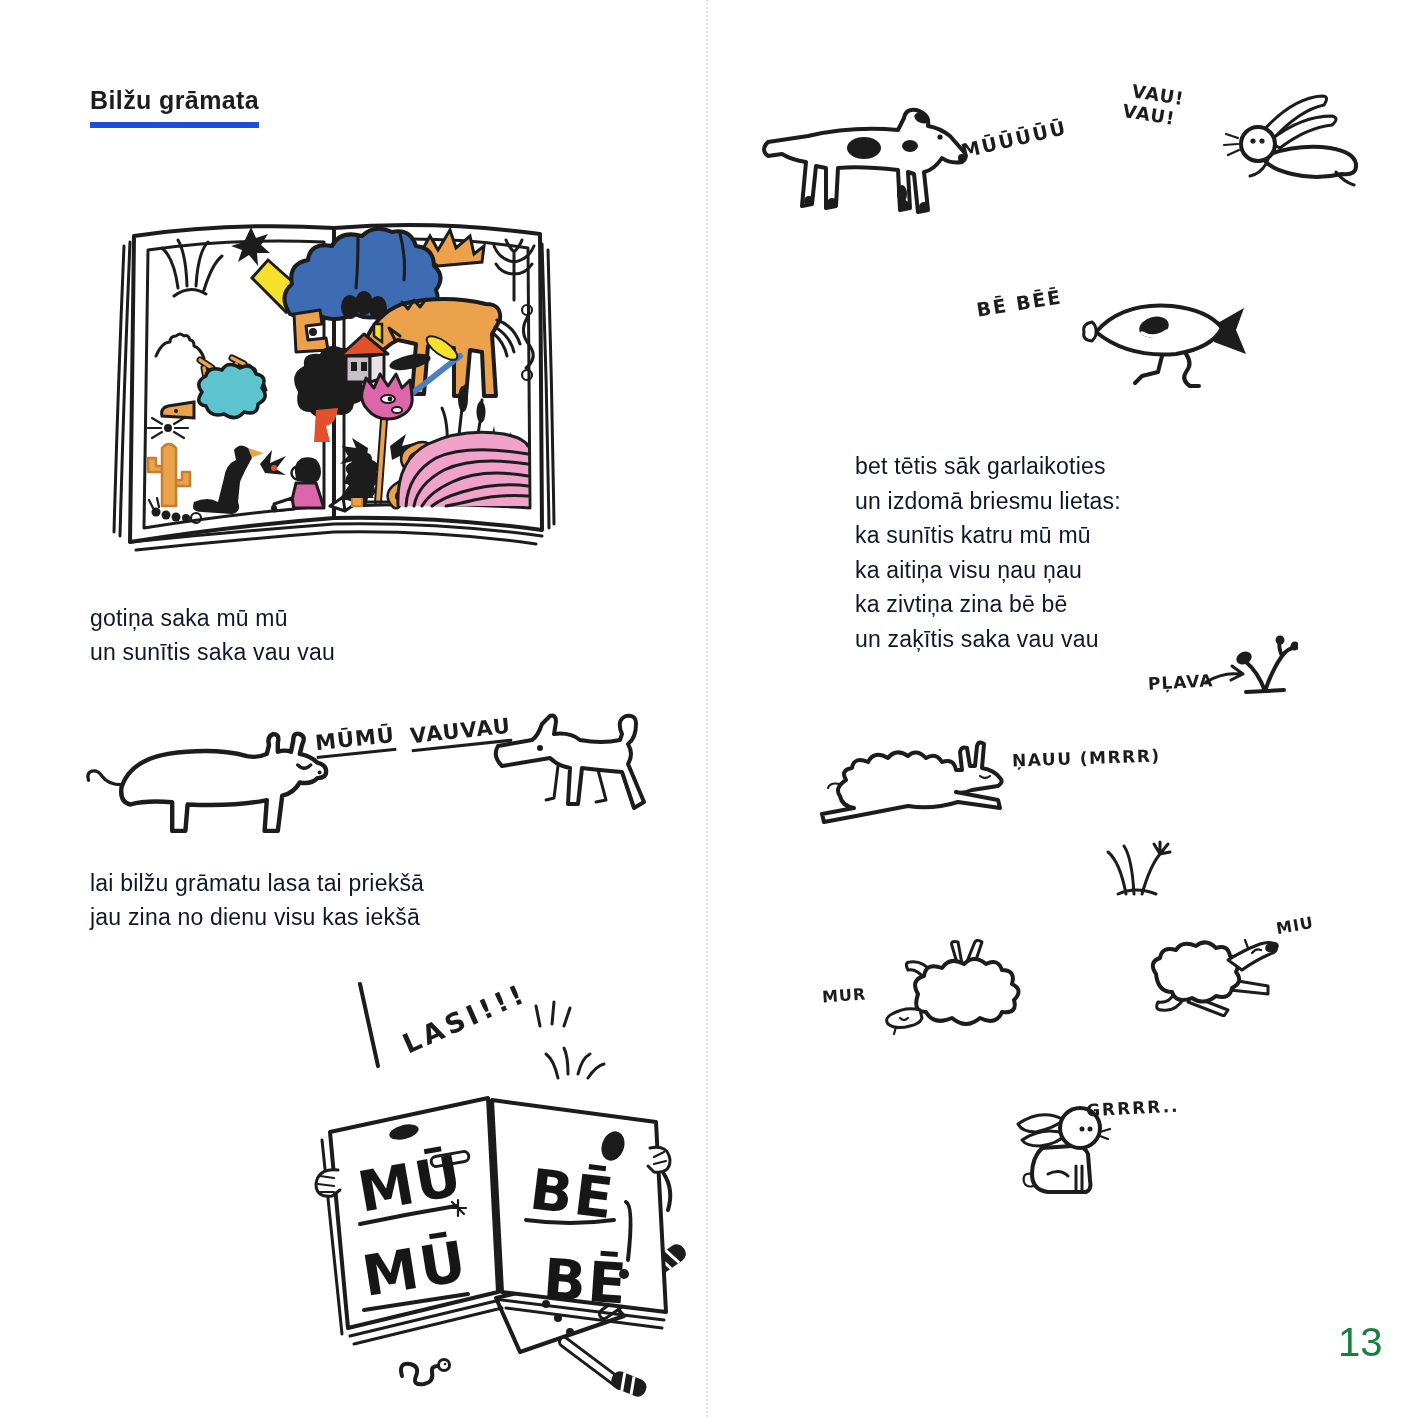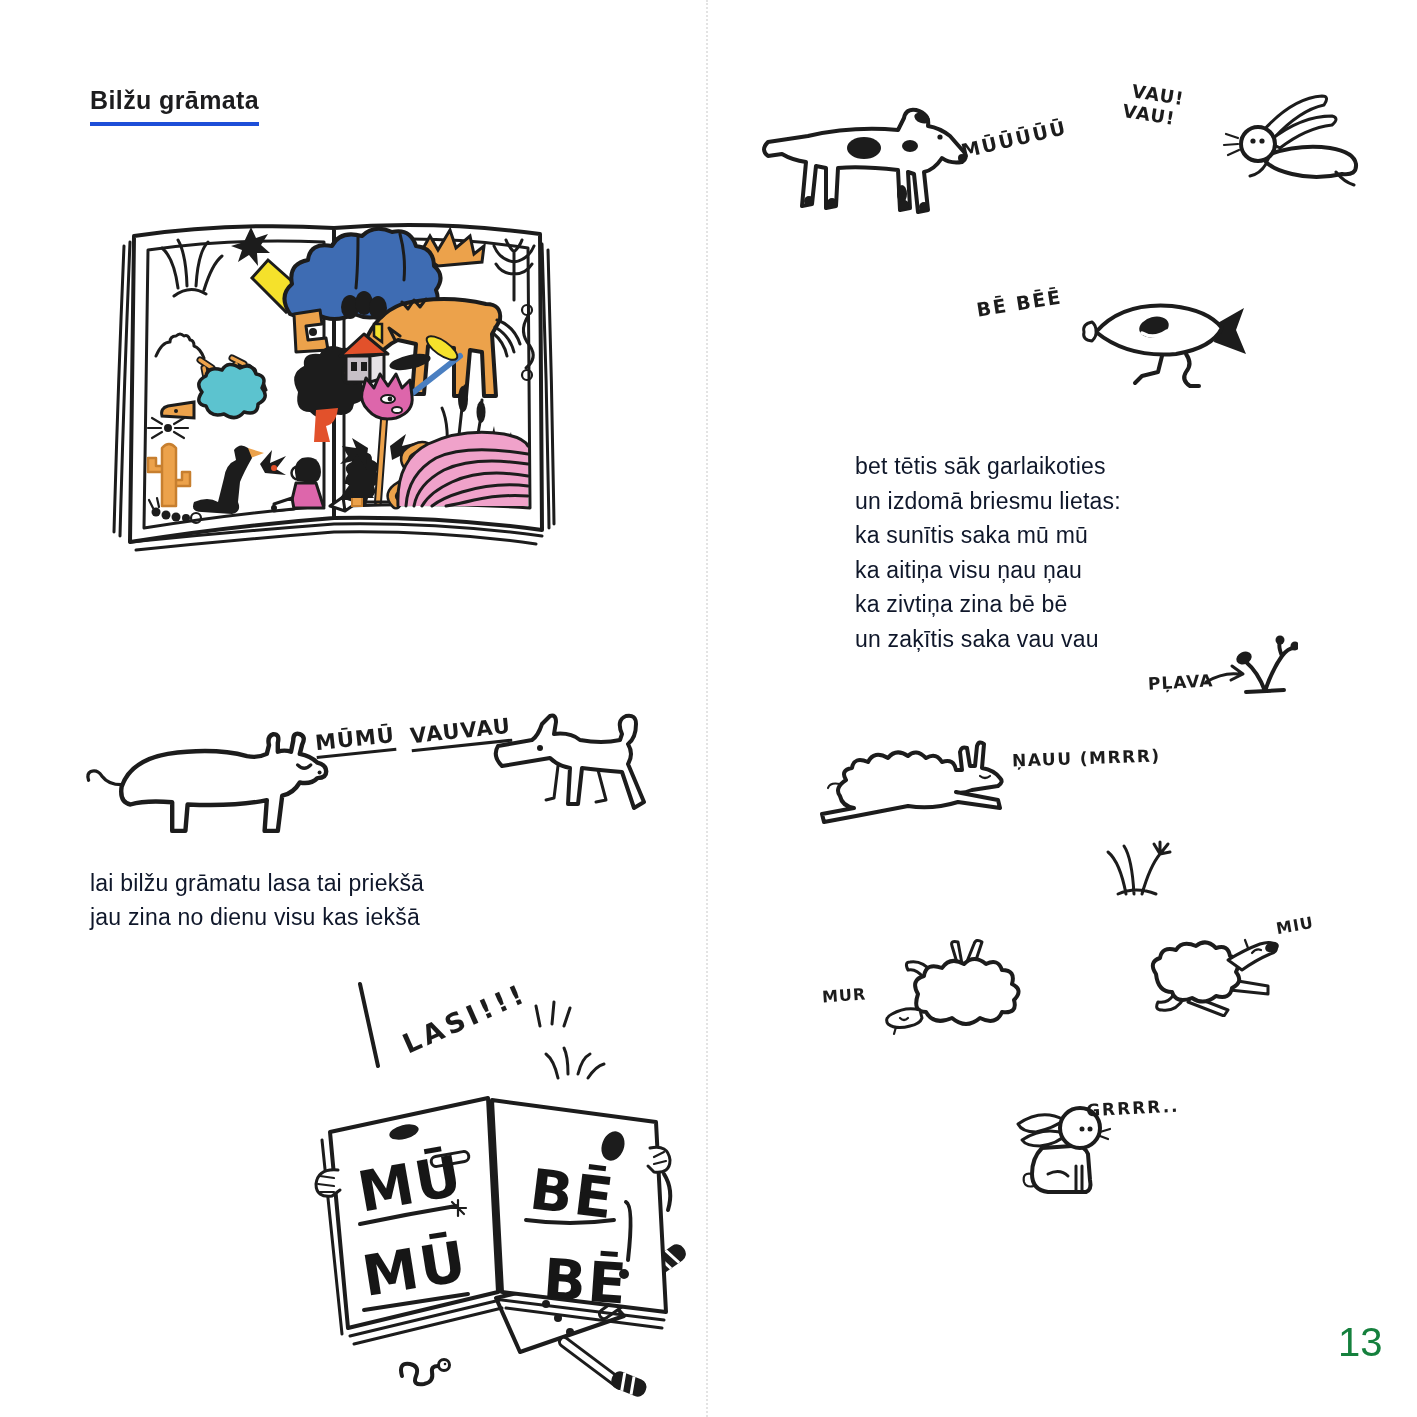--- a/index.html
+++ b/index.html
@@ -1,20 +1,20 @@
 <!DOCTYPE html>
 <html><head>
 <meta charset="utf-8">
 <style>
   html,body{margin:0;padding:0;background:#ffffff;}
   #stage{position:relative;width:1417px;height:1417px;background:#fff;overflow:hidden;
          font-family:"Liberation Sans",sans-serif;color:#1d1d1f;}
   .abs{position:absolute;}
   .verse{font-size:23px;line-height:34px;color:#0f172a;letter-spacing:.2px;}
-  .title{font-size:25px;font-weight:700;letter-spacing:.4px;border-bottom:4px solid #1d4ed8;padding-bottom:7px;}
+  .title{font-size:25px;font-weight:700;letter-spacing:.4px;border-bottom:6px solid #1d4ed8;padding-bottom:7px;}
   .hand{font-family:"DejaVu Sans",sans-serif;font-weight:700;color:#1c1c1c;}
   .uline{border-bottom:3px solid #1c1c1c;padding-bottom:1px;}
   .pageno{font-size:40px;color:#15803d;}
   .divider{border-left:2px dotted #e3e3e3;height:1417px;width:0;top:0;}
   
   .s2{stroke:#1c1c1c;stroke-width:2.2;fill:none;stroke-linecap:round;stroke-linejoin:round}
   .s3{stroke:#1c1c1c;stroke-width:3;fill:none;stroke-linecap:round;stroke-linejoin:round}
   .s4{stroke:#1c1c1c;stroke-width:4;fill:none;stroke-linecap:round;stroke-linejoin:round}
   .wf{fill:#fff;stroke:#1c1c1c;stroke-width:4;stroke-linecap:round;stroke-linejoin:round}
   .wf3{fill:#fff;stroke:#1c1c1c;stroke-width:3;stroke-linecap:round;stroke-linejoin:round}
@@ -188,20 +188,22 @@
       <path class="s3" d="M308,310 Q306,264 338,248 Q372,232 414,238 Q434,242 438,250"></path>
       <path class="s3" d="M316,310 Q318,278 346,262 Q376,248 438,258"></path>
       <path class="s3" d="M324,310 Q328,288 354,274 Q384,260 438,268"></path>
       <path class="s3" d="M332,310 Q340,296 362,286 Q392,272 438,280"></path>
       <path class="s3" d="M342,310 Q352,302 372,296 Q406,286 438,290"></path>
       <path class="s3" d="M356,310 Q368,308 384,304 Q412,298 438,300"></path>
     </g>
   </svg>
 
   <div class="abs verse" style="left:90px;top:601px">
+    <div>gotiņa saka mū mū</div>
+    <div>un sunītis saka vau vau</div>
   </div>
 
   <svg class="abs" style="left:82px;top:712px" width="275" height="130" viewBox="0 0 250 118">
     <path class="s3" d="M36,66 Q24,66 18,58 Q14,52 8,54 Q4,56 6,62"></path>
     <path class="wf" d="M36,68 Q44,44 78,38 Q120,32 150,40 Q160,42 168,38 L170,30 Q168,22 174,20 Q180,20 178,28 L178,36 Q184,34 190,36 L192,26 Q192,18 198,20 Q204,22 200,30 L198,38 Q208,40 214,46 Q222,48 222,54 Q222,60 214,60 Q208,66 198,64 Q192,74 182,76 L178,108 L166,108 L168,80 Q140,86 96,84 L94,108 L82,108 L82,82 Q58,80 44,84 Q34,82 36,68 Z"></path>
     <path class="s3" d="M196,48 q6,6 12,0"></path>
     <circle class="bf" cx="216" cy="55" r="1.8"></circle>
   </svg>
 
   <div class="abs hand" style="left:315px;top:727px;font-size:21px;letter-spacing:1px;transform:rotate(-6deg)">
@@ -323,21 +325,21 @@
     <path class="wf" d="M24,60 Q50,30 100,34 Q136,38 150,56 Q140,76 104,82 Q56,86 24,60 Z"></path>
     <path class="wf3" d="M20,50 Q10,52 12,60 Q10,68 20,69 Q25,64 24,59 Q24,53 20,50 Z"></path>
     <ellipse class="bf" cx="82" cy="55" rx="15" ry="10" transform="rotate(-14 82 55)"></ellipse>
     <path d="M70,61 Q82,68 95,59" stroke="#fff" stroke-width="3.5" fill="none" stroke-linecap="round"></path>
     <path class="s4" d="M90,84 L86,100 L70,104 L63,111 M114,82 Q121,92 114,100 Q109,108 118,114 L127,114"></path>
   </svg>
 
   <div class="abs verse" style="left:855px;top:449px;line-height:34.5px">
     <div>bet tētis sāk garlaikoties</div>
     <div>un izdomā briesmu lietas:</div>
-    <div>ka sunītis saka mū mū</div>
+    <div>ka sunītis katru mū mū</div>
     <div>ka aitiņa visu ņau ņau</div>
     <div>ka zivtiņa zina bē bē</div>
     <div>un zaķītis saka vau vau</div>
   </div>
 
   <div class="abs hand" style="left:1148px;top:672px;font-size:17px;letter-spacing:1px;transform:rotate(-3deg)">PĻAVA</div>
   <svg class="abs" style="left:1203px;top:662px" width="48" height="26" viewBox="0 0 48 26">
     <path class="s3" d="M3,20 Q20,10 36,12 M29,4 L40,12 L28,18"></path>
   </svg>
   <svg class="abs" style="left:1232px;top:634px" width="66" height="68" viewBox="0 0 66 68">

